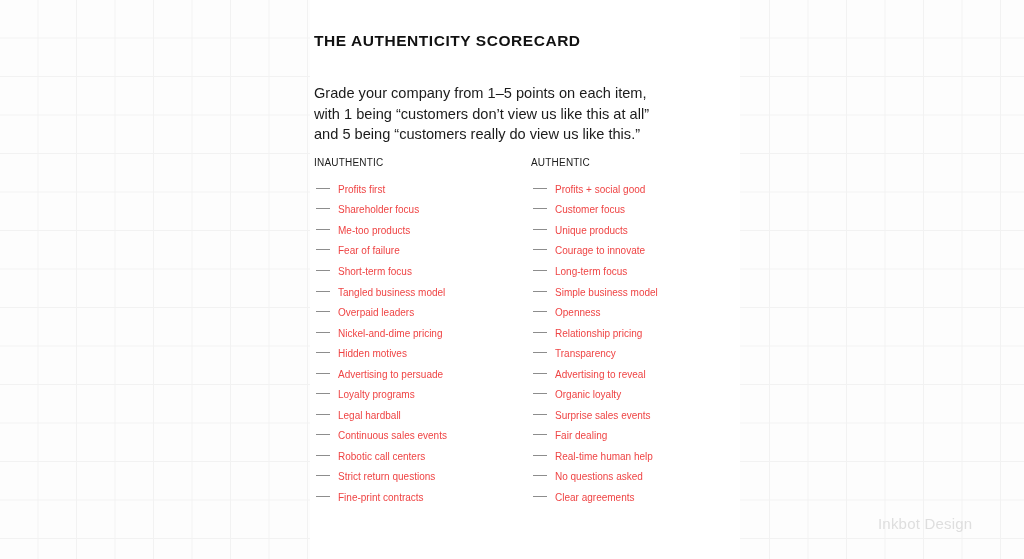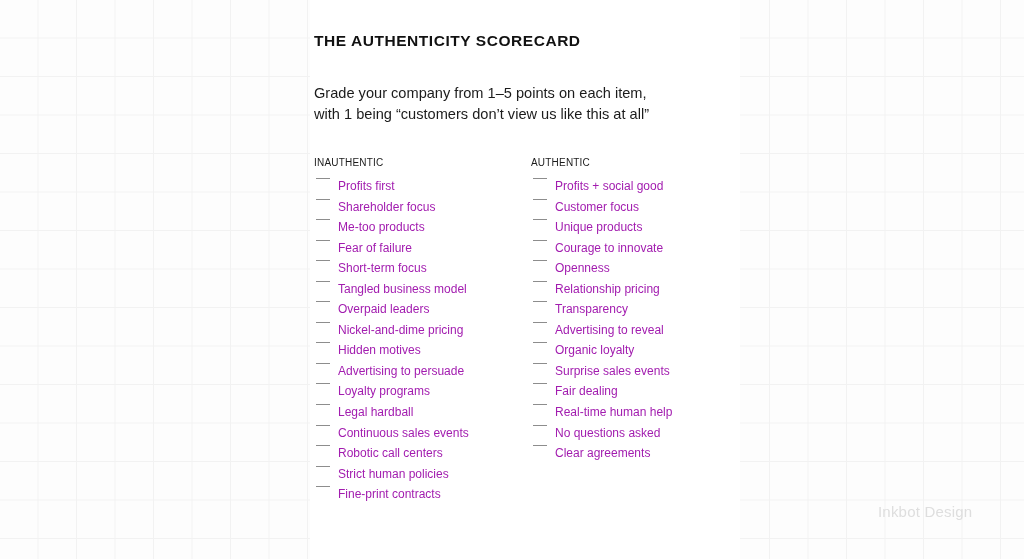--- a/index.html
+++ b/index.html
@@ -111,45 +111,45 @@
   }
 
   .item-list {
     list-style: none;
     margin: 0;
     padding: 0;
     margin-top: 5px;
   }
   .item-row {
     display: flex;
-    align-items: flex-start;
+    align-items: center;
     height: 20.55px;
-    font-size: 12px;
-    color: #a21caf;
+    font-size: 10px;
+    color: #ef4444;
     white-space: nowrap;
   }
   .blank-mark {
     display: inline-block;
     width: 14px;
     min-width: 14px;
     margin-left: 2px;
     margin-right: 8px;
     border-bottom: 1.7px solid #8d8d8d;
     position: relative;
     top: -1px;
   }
   .item-label {
     display: inline-block;
   }
 
   
   #watermark {
     position: absolute;
     left: 878px;
-    top: 503px;
+    top: 515px;
     font-size: 15px;
     color: #dedede;
     letter-spacing: 0.2px;
     white-space: nowrap;
     pointer-events: none;
   }
 </style>
 </head>
 <body>
 
@@ -158,20 +158,21 @@
   <div id="grid-backdrop"></div>
 
   <div id="scorecard-card">
     <div id="card-inner">
 
       <div id="page-title">THE AUTHENTICITY SCORECARD</div>
 
       <div id="instructions">
         <span class="line">Grade your company from 1–5 points on each item,</span>
         <span class="line">with 1 being “customers don’t view us like this at all”</span>
+        <span class="line">and 5 being “customers really do view us like this.”</span>
       </div>
 
       <div id="columns">
 
         <div class="column left">
           <div class="column-header">INAUTHENTIC</div>
           <ul class="item-list" id="list-inauthentic">
               <li class="item-row">
                 <span class="blank-mark"></span>
                 <span class="item-label">Profits first</span>
@@ -223,21 +224,21 @@
               <li class="item-row">
                 <span class="blank-mark"></span>
                 <span class="item-label">Continuous sales events</span>
               </li>
               <li class="item-row">
                 <span class="blank-mark"></span>
                 <span class="item-label">Robotic call centers</span>
               </li>
               <li class="item-row">
                 <span class="blank-mark"></span>
-                <span class="item-label">Strict human policies</span>
+                <span class="item-label">Strict return questions</span>
               </li>
               <li class="item-row">
                 <span class="blank-mark"></span>
                 <span class="item-label">Fine-print contracts</span>
               </li>
             </ul>
         </div>
 
         <div class="column right">
           <div class="column-header">AUTHENTIC</div>
@@ -253,20 +254,28 @@
               <li class="item-row">
                 <span class="blank-mark"></span>
                 <span class="item-label">Unique products</span>
               </li>
               <li class="item-row">
                 <span class="blank-mark"></span>
                 <span class="item-label">Courage to innovate</span>
               </li>
               <li class="item-row">
                 <span class="blank-mark"></span>
+                <span class="item-label">Long-term focus</span>
+              </li>
+              <li class="item-row">
+                <span class="blank-mark"></span>
+                <span class="item-label">Simple business model</span>
+              </li>
+              <li class="item-row">
+                <span class="blank-mark"></span>
                 <span class="item-label">Openness</span>
               </li>
               <li class="item-row">
                 <span class="blank-mark"></span>
                 <span class="item-label">Relationship pricing</span>
               </li>
               <li class="item-row">
                 <span class="blank-mark"></span>
                 <span class="item-label">Transparency</span>
               </li>

